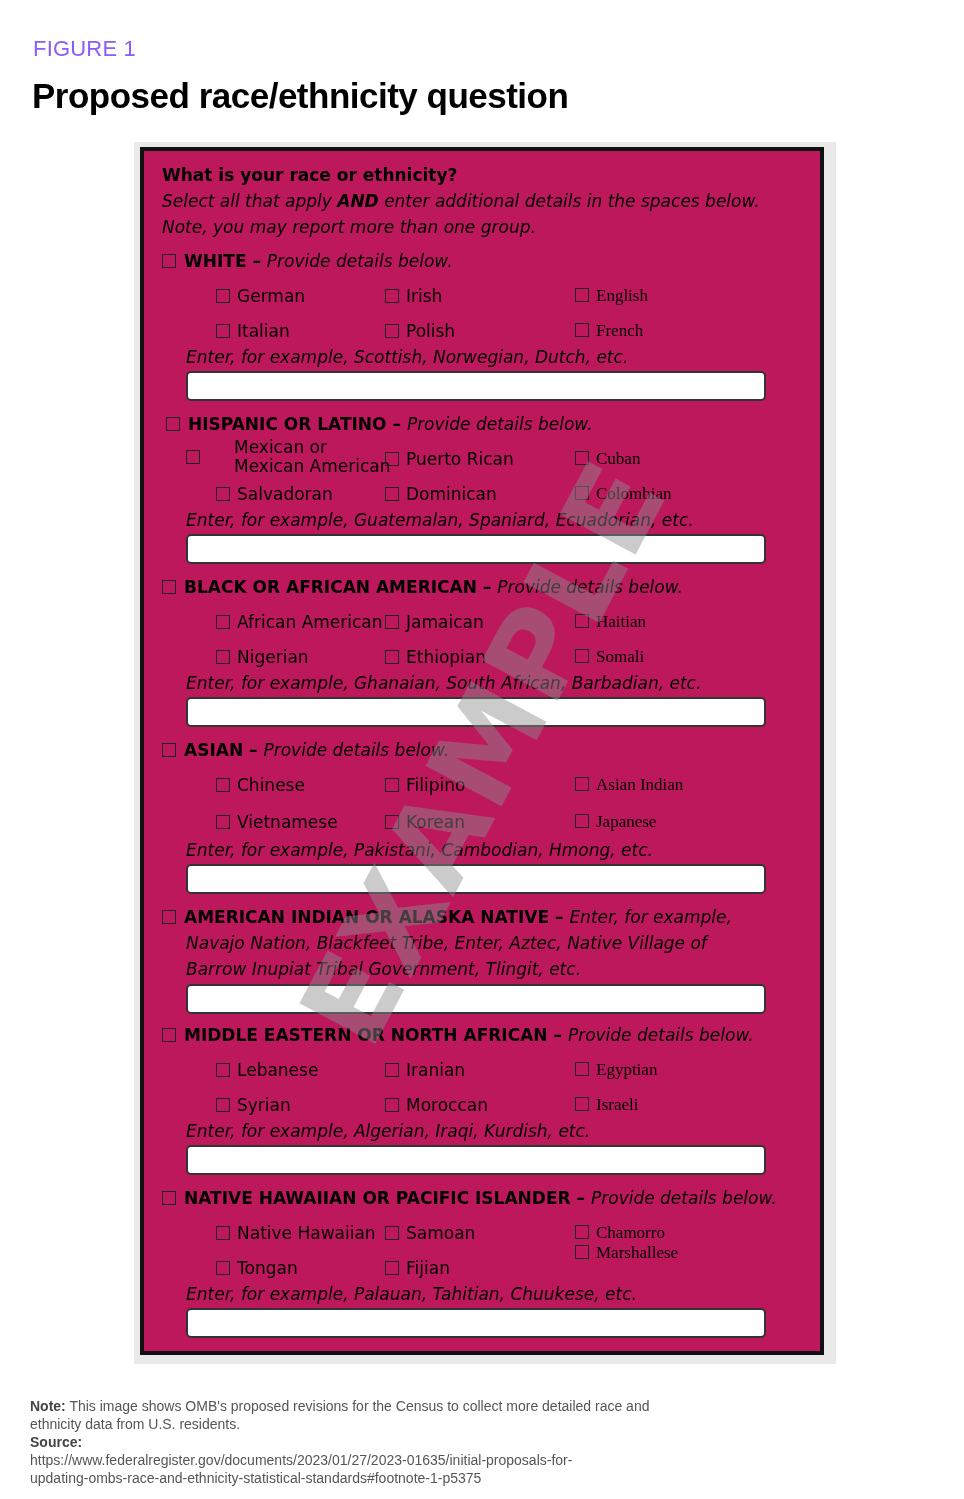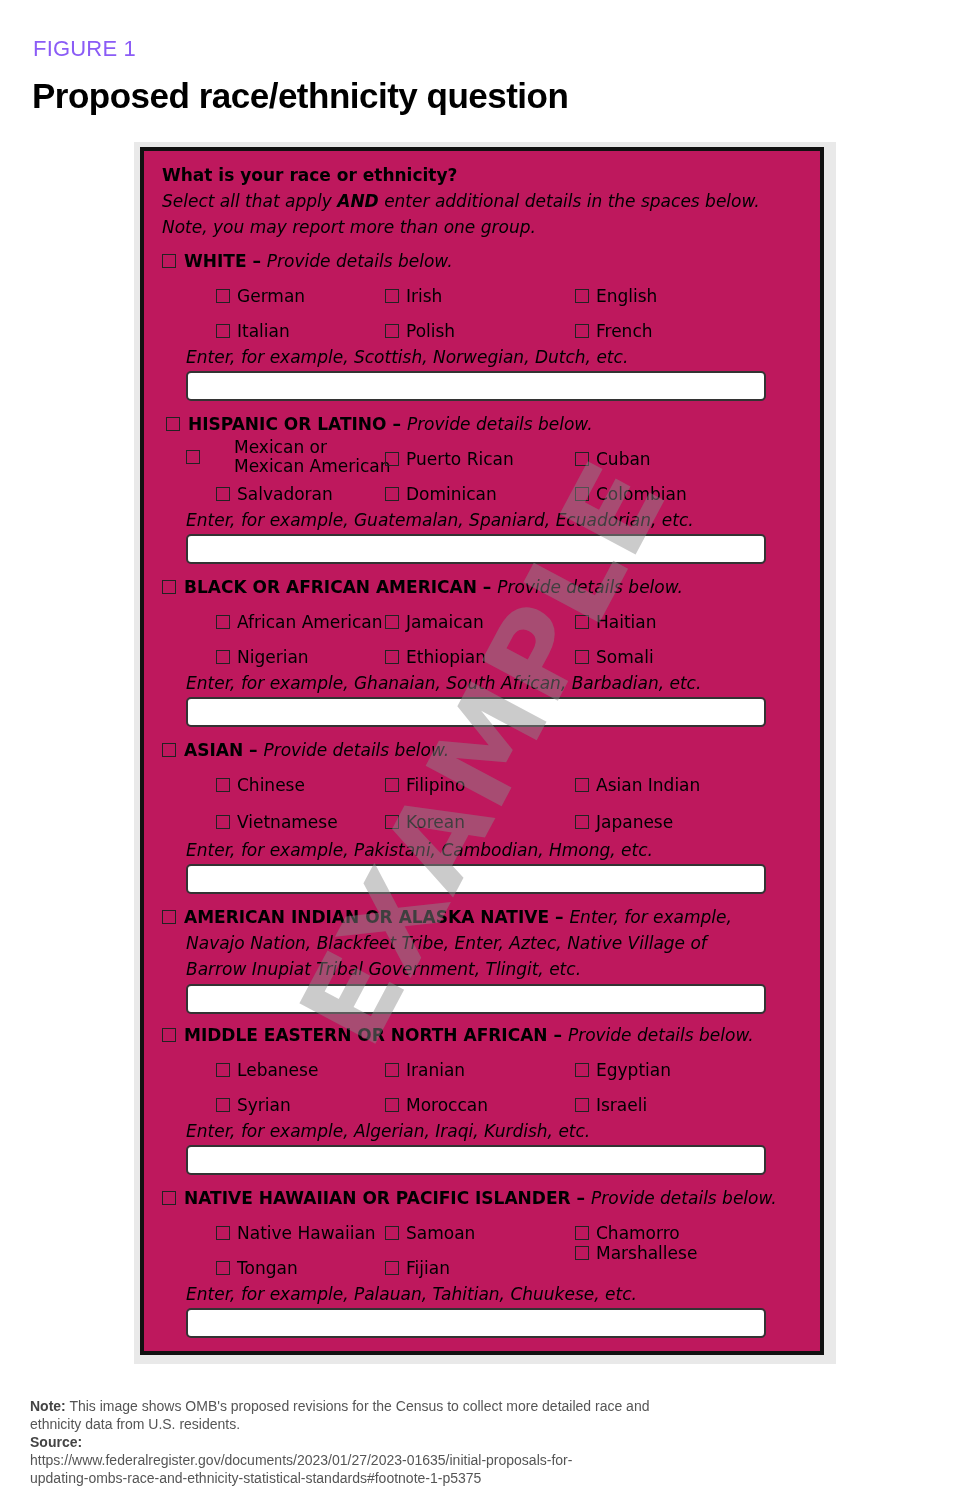--- a/index.html
+++ b/index.html
@@ -18,21 +18,21 @@
   .sec-head .bx { display: inline-block; width: 12px; height: 12px; border: 1.6px solid #222; margin-right: 8px; vertical-align: -1px; }
   .sec-head b { font-weight: bold; }
   .sec-head i { font-style: italic; }
   .opt { position: absolute; font-size: 17px; white-space: nowrap; }
   .opt .bx { display: inline-block; width: 12px; height: 12px; border: 1.6px solid #222; margin-right: 7px; vertical-align: -1px; }
   .opt.two { line-height: 19px; }
   .opt.two .bx { position: absolute; left: 0; top: 12px; }
   .opt.two .lbl { display: inline-block; margin-left: 18px; font-size: 17px; }
   .example { position: absolute; left: 24px; font-size: 17px; font-style: italic; white-space: nowrap; }
   .ibox { position: absolute; left: 24px; width: 576px; height: 26px; border: 2px solid #333; border-radius: 5px; background: #fff; }
-  .c1 { left: 24px; padding-left: 30px; } .c2 { left: 223px; } .c3 { left: 413px; }
+  .c1 { left: 24px; padding-left: 30px; } .c2 { left: 223px; } .c3 { left: 413px; font-family: Liberation Serif, serif; }
   .note { position: absolute; left: 30px; top: 1397px; font-size: 14px; color: #555; line-height: 18px; width: 620px; }
   .note b { color: #444; }
 </style>
 </head>
 <body>
 
 <div class="eyebrow">FIGURE 1</div>
 <div class="title">Proposed race/ethnicity question</div>
 
 <div class="form-frame"></div>

